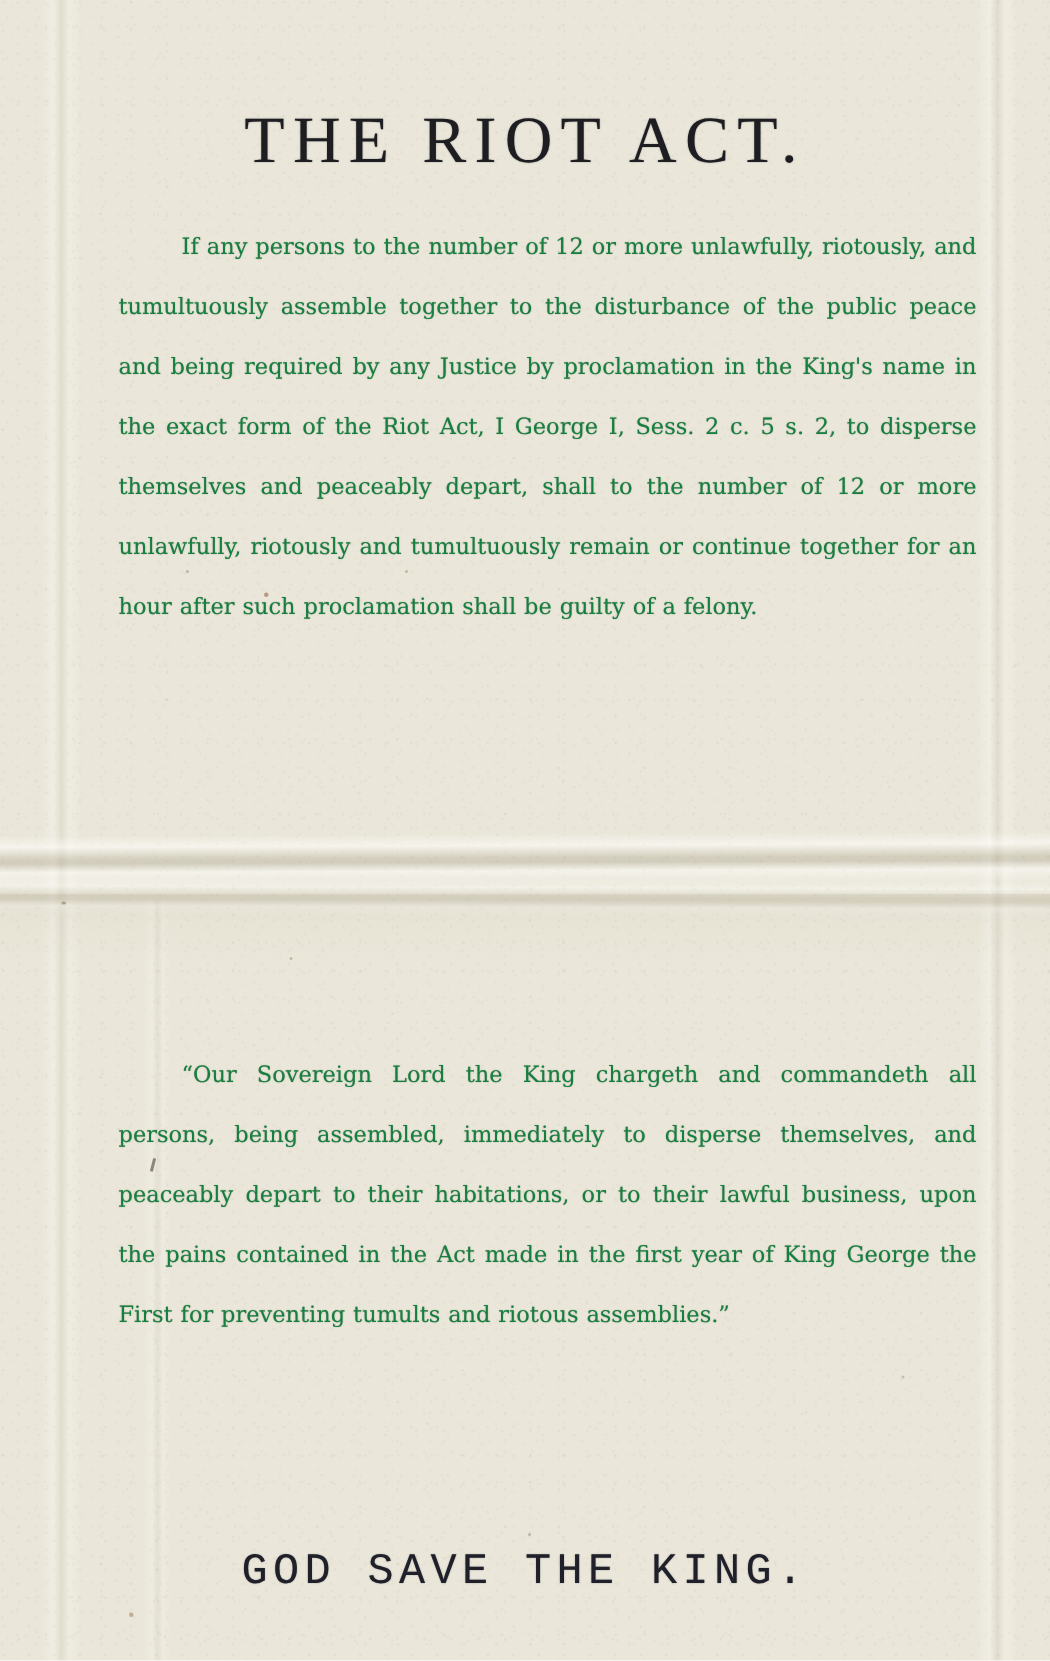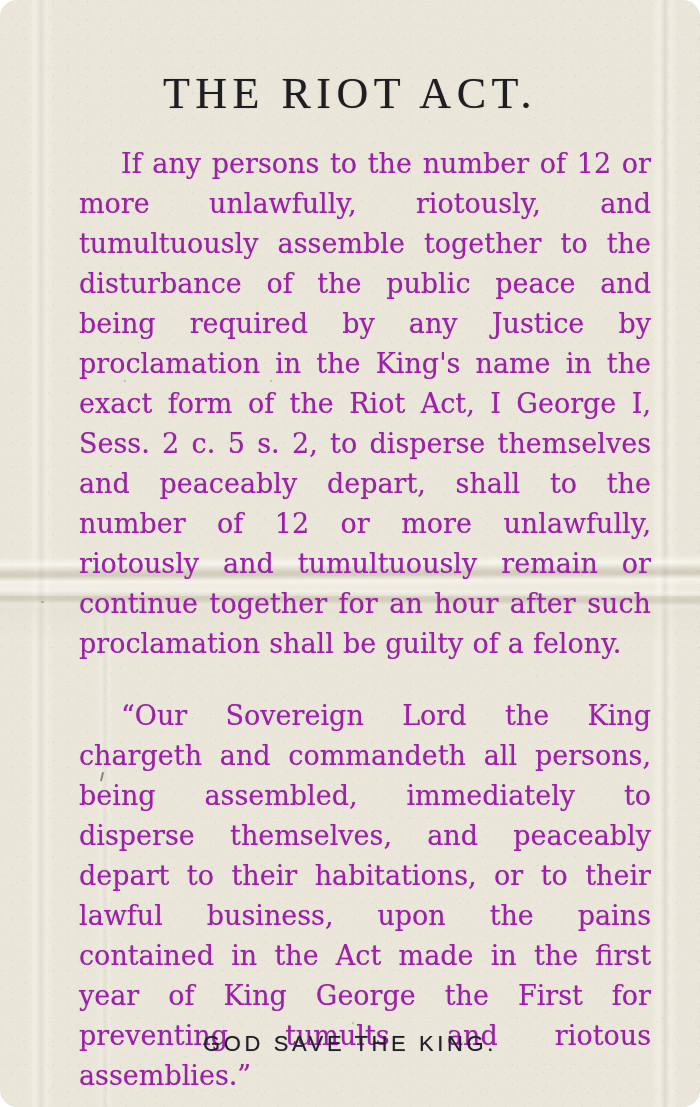--- a/index.html
+++ b/index.html
@@ -14,21 +14,20 @@
     position: relative;
     width: 700px;
     height: 1107px;
     overflow: hidden;
     background-color: #eae7da;
     background-image:
       
       radial-gradient(ellipse 120% 90% at 50% 45%, rgba(255,255,252,0.85) 0%, rgba(255,255,250,0.35) 45%, rgba(214,207,186,0.18) 85%, rgba(196,188,163,0.30) 100%),
       
       linear-gradient(180deg, #f0eddf 0%, #eeebdd 18%, #edead c 40%, #e9e5d6 62%, #eeebde 80%, #e7e3d3 100%);
-    border-radius: 17px;
   }
 
   
   .grain {
     position: absolute;
     inset: 0;
     pointer-events: none;
     opacity: 0.55;
     background-image:
       radial-gradient(circle at 13% 7%,  rgba(150,140,110,0.16) 0.6px, transparent 1.1px),
@@ -106,23 +105,23 @@
     color: #1d1d22;
     text-shadow: 0 0 1.1px rgba(30,30,36,0.45);
   }
 
   
   .body-para {
     position: absolute;
     left: 79px;
     width: 572px;
     font-family: "DejaVu Serif", "Liberation Serif", serif;
-    font-size: 27px;
+    font-size: 15px;
     line-height: 40px;
-    color: #a21caf;
+    color: #15803d;
     text-align: justify;
     text-align-last: left;
     word-spacing: 0.5px;
     text-shadow: 0 0 0.9px rgba(35,35,42,0.40);
   }
   .body-para.first { top: 144px; text-indent: 42px; }
   .body-para.second { top: 696px; text-indent: 42px; }
 
   .subhead {
     position: absolute;
@@ -135,22 +134,22 @@
     letter-spacing: -0.1px;
     color: #1b1b20;
     text-shadow: 0 0 0.8px rgba(27,27,32,0.5);
   }
 
   .closing {
     position: absolute;
     left: 0; right: 0;
     top: 1031px;
     text-align: center;
-    font-family: Liberation Sans, sans-serif;
-    font-size: 22px;
+    font-family: Liberation Mono, monospace;
+    font-size: 29px;
     font-weight: 400;
     letter-spacing: 3.6px;
     color: #20202a;
     text-shadow: 0 0 1px rgba(32,32,42,0.45);
   }
 
   
   .pen-tick {
     position: absolute;
     left: 101px;

